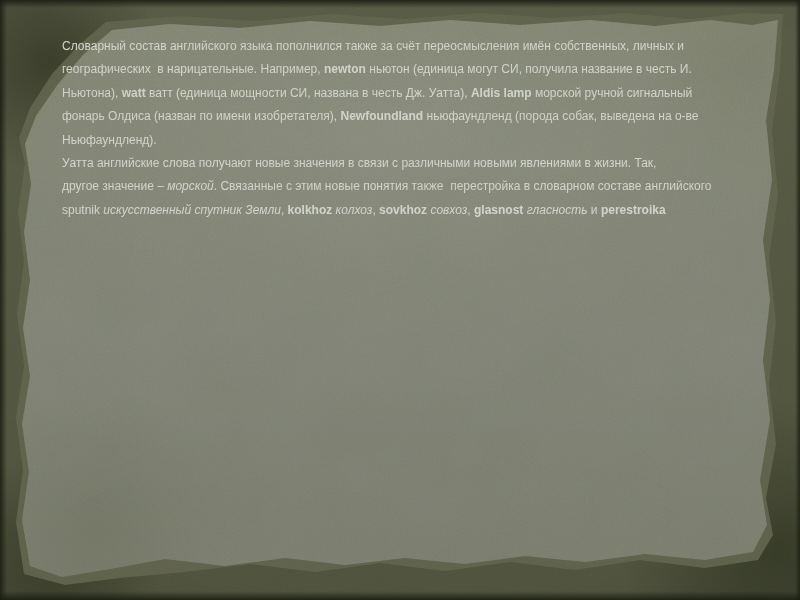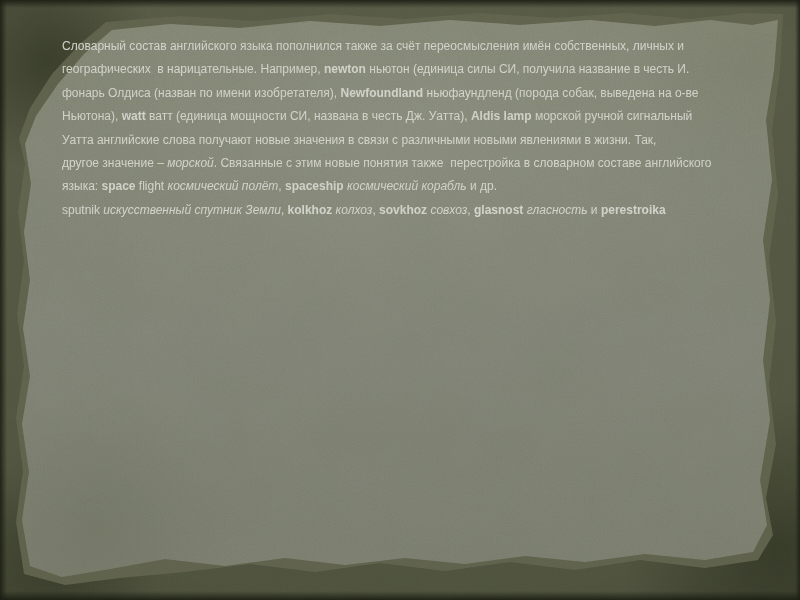--- a/index.html
+++ b/index.html
@@ -74,26 +74,26 @@
   }
 </style>
 </head>
 <body>
 
 <div class="slide">
   <div class="paper-rim"></div>
   <div class="paper"></div>
   <div class="textblock">
       <div class="text-line"><span class="run n">Словарный состав английского языка пополнился также за счёт переосмысления имён собственных, личных и</span></div>
-      <div class="text-line"><span class="run n">географических  в нарицательные. Например, </span><span class="run b">newton</span><span class="run n"> ньютон (единица силы СИ, получила название в честь И.</span></div>
+      <div class="text-line"><span class="run n">географических  в нарицательные. Например, </span><span class="run b">newton</span><span class="run n"> ньютон (единица могут СИ, получила название в честь И.</span></div>
+      <div class="text-line"><span class="run n">Ньютона), </span><span class="run b">watt</span><span class="run n"> ватт (единица мощности СИ, названа в честь Дж. Уатта), </span><span class="run b">Aldis lamp</span><span class="run n"> морской ручной сигнальный</span></div>
       <div class="text-line"><span class="run n">фонарь Олдиса (назван по имени изобретателя), </span><span class="run b">Newfoundland</span><span class="run n"> ньюфаундленд (порода собак, выведена на о-ве</span></div>
-      <div class="text-line"><span class="run n">Ньютона), </span><span class="run b">watt</span><span class="run n"> ватт (единица мощности СИ, названа в честь Дж. Уатта), </span><span class="run b">Aldis lamp</span><span class="run n"> морской ручной сигнальный</span></div>
+      <div class="text-line"><span class="run n">Ньюфаундленд).</span></div>
       <div class="text-line"><span class="run n">Уатта английские слова получают новые значения в связи с различными новыми явлениями в жизни. Так,</span></div>
       <div class="text-line"><span class="run n">другое значение – </span><span class="run i">морской</span><span class="run n">. Связанные с этим новые понятия также  перестройка в словарном составе английского</span></div>
-      <div class="text-line"><span class="run n">языка: </span><span class="run b">space</span><span class="run n"> flight </span><span class="run i">космический полёт</span><span class="run n">, </span><span class="run b">spaceship</span><span class="run n"> </span><span class="run i">космический корабль</span><span class="run n"> и др.</span></div>
       <div class="text-line"><span class="run n">sputnik </span><span class="run i">искусственный спутник Земли</span><span class="run n">, </span><span class="run b">kolkhoz</span><span class="run n"> </span><span class="run i">колхоз</span><span class="run n">, </span><span class="run b">sovkhoz</span><span class="run n"> </span><span class="run i">совхоз</span><span class="run n">, </span><span class="run b">glasnost</span><span class="run n"> </span><span class="run i">гласность</span><span class="run n"> и </span><span class="run b">perestroika</span></div>
     </div>
   <svg class="grain" width="800" height="600" xmlns="http://www.w3.org/2000/svg">
     <filter id="fineGrain">
       <feTurbulence type="fractalNoise" baseFrequency="0.9" numOctaves="2" seed="7" result="n"></feTurbulence>
       <feColorMatrix in="n" type="matrix" values="0 0 0 0 0  0 0 0 0 0  0 0 0 0 0  0.5 0.5 0.5 0 0"></feColorMatrix>
     </filter>
     <filter id="blotch">
       <feTurbulence type="fractalNoise" baseFrequency="0.015" numOctaves="3" seed="11" result="n"></feTurbulence>
       <feColorMatrix in="n" type="matrix" values="0 0 0 0 0.13  0 0 0 0 0.15  0 0 0 0 0.08  0.4 0.4 0.4 0 0"></feColorMatrix>

